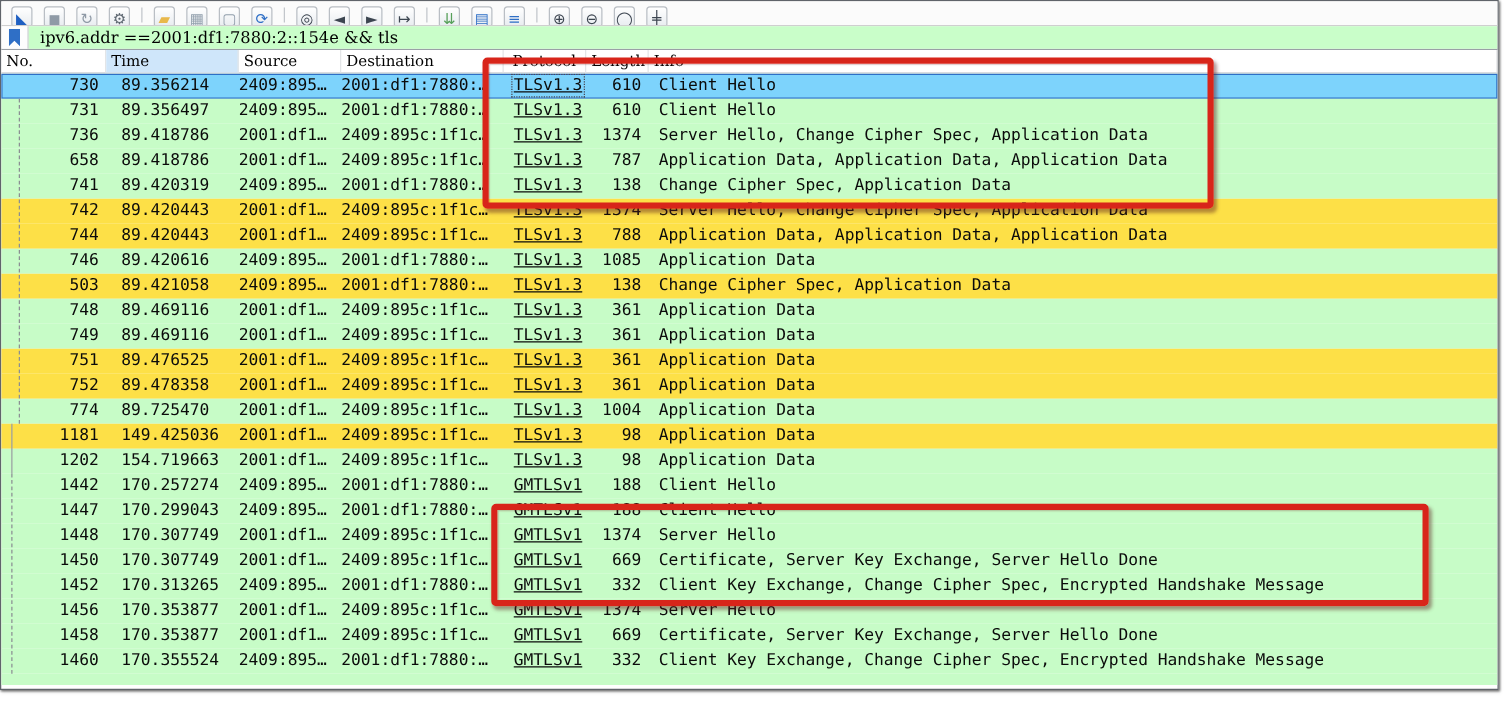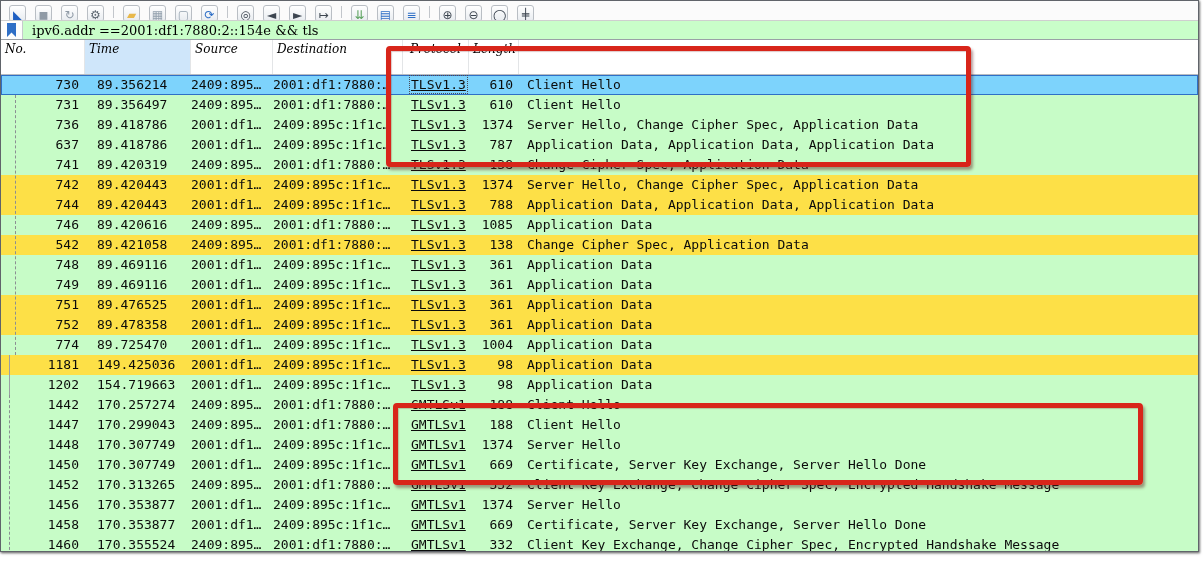--- a/index.html
+++ b/index.html
@@ -23,22 +23,22 @@
   #filter-bar { height:19px; border-bottom:1px solid #9aa0a6; display:flex; }
   #bookmark-btn { width:22px; background:#fdfdfd; border-right:1px solid #c6cacd;
                   display:flex; align-items:center; justify-content:center; }
   #bookmark-glyph { width:9px; height:14px; background:#2f6fc6;
                     clip-path:polygon(0 0,100% 0,100% 100%,50% 68%,0 100%); }
   #filter-input { flex:1; background:#c9fec9; font-family:"DejaVu Serif", serif;
                   font-size:13px; line-height:20px; padding-left:9px; color:#000;
                   white-space:nowrap; overflow:hidden; }
 
   
-  #header-row { height:35px; background:#ffffff; border-bottom:1px solid #b7bcc1;
-                display:flex; font-family:"DejaVu Serif", serif; font-size:12px;font-style:italic; }
+  #header-row { height:19px; background:#ffffff; border-bottom:1px solid #b7bcc1;
+                display:flex; font-family:"DejaVu Serif", serif; font-size:12px; }
   .hcell { height:100%; line-height:18px; border-right:1px solid #e3e5e7;
            white-space:nowrap; overflow:hidden; padding-left:4px; }
   .hcell.hl { background:#cfe6fa; }
   .hc0{width:84px;} .hc1{width:106px;} .hc2{width:82px;} .hc3{width:130px;}
   .hc4{width:66px; padding-left:7px;} .hc5{width:50px;} .hc6{flex:1;}
 
   
   #rows { position:relative; }
   .row { height:20px; display:flex; font-family:"DejaVu Sans Mono", monospace;
          font-size:13px; line-height:20px; color:#0b0b0b; white-space:nowrap; }
@@ -145,20 +145,21 @@
       <div id="filter-input">ipv6.addr ==2001:df1:7880:2::154e &amp;&amp; tls</div>
     </div>
 
     <div id="header-row">
         <span class="hcell hc0">No.</span>
         <span class="hcell hc1 hl">Time</span>
         <span class="hcell hc2">Source</span>
         <span class="hcell hc3">Destination</span>
         <span class="hcell hc4">Protocol</span>
         <span class="hcell hc5">Length</span>
+        <span class="hcell hc6">Info</span>
       </div>
 
     <div id="rows">
       <div id="conv1" class="convline"></div>
       <div id="conv2" class="convline"></div>
       <div id="conv3" class="convline"></div>
     <div class="row st-selected">
     <span class="cell c0">730</span>
     <span class="cell c1">89.356214</span>
     <span class="cell c2">2409:895…</span>
@@ -179,21 +180,21 @@
         <div class="row st-green">
     <span class="cell c0">736</span>
     <span class="cell c1">89.418786</span>
     <span class="cell c2">2001:df1…</span>
     <span class="cell c3">2409:895c:1f1c…</span>
     <span class="cell c4"><span class="pv">TLSv1.3</span></span>
     <span class="cell c5">1374</span>
     <span class="cell c6">Server Hello, Change Cipher Spec, Application Data</span>
   </div>
         <div class="row st-green">
-    <span class="cell c0">637</span>
+    <span class="cell c0">658</span>
     <span class="cell c1">89.418786</span>
     <span class="cell c2">2001:df1…</span>
     <span class="cell c3">2409:895c:1f1c…</span>
     <span class="cell c4"><span class="pv">TLSv1.3</span></span>
     <span class="cell c5">787</span>
     <span class="cell c6">Application Data, Application Data, Application Data</span>
   </div>
         <div class="row st-green">
     <span class="cell c0">741</span>
     <span class="cell c1">89.420319</span>
@@ -224,21 +225,21 @@
         <div class="row st-green">
     <span class="cell c0">746</span>
     <span class="cell c1">89.420616</span>
     <span class="cell c2">2409:895…</span>
     <span class="cell c3">2001:df1:7880:…</span>
     <span class="cell c4"><span class="pv">TLSv1.3</span></span>
     <span class="cell c5">1085</span>
     <span class="cell c6">Application Data</span>
   </div>
         <div class="row st-pink">
-    <span class="cell c0">542</span>
+    <span class="cell c0">503</span>
     <span class="cell c1">89.421058</span>
     <span class="cell c2">2409:895…</span>
     <span class="cell c3">2001:df1:7880:…</span>
     <span class="cell c4"><span class="pv">TLSv1.3</span></span>
     <span class="cell c5">138</span>
     <span class="cell c6">Change Cipher Spec, Application Data</span>
   </div>
         <div class="row st-green">
     <span class="cell c0">748</span>
     <span class="cell c1">89.469116</span>

